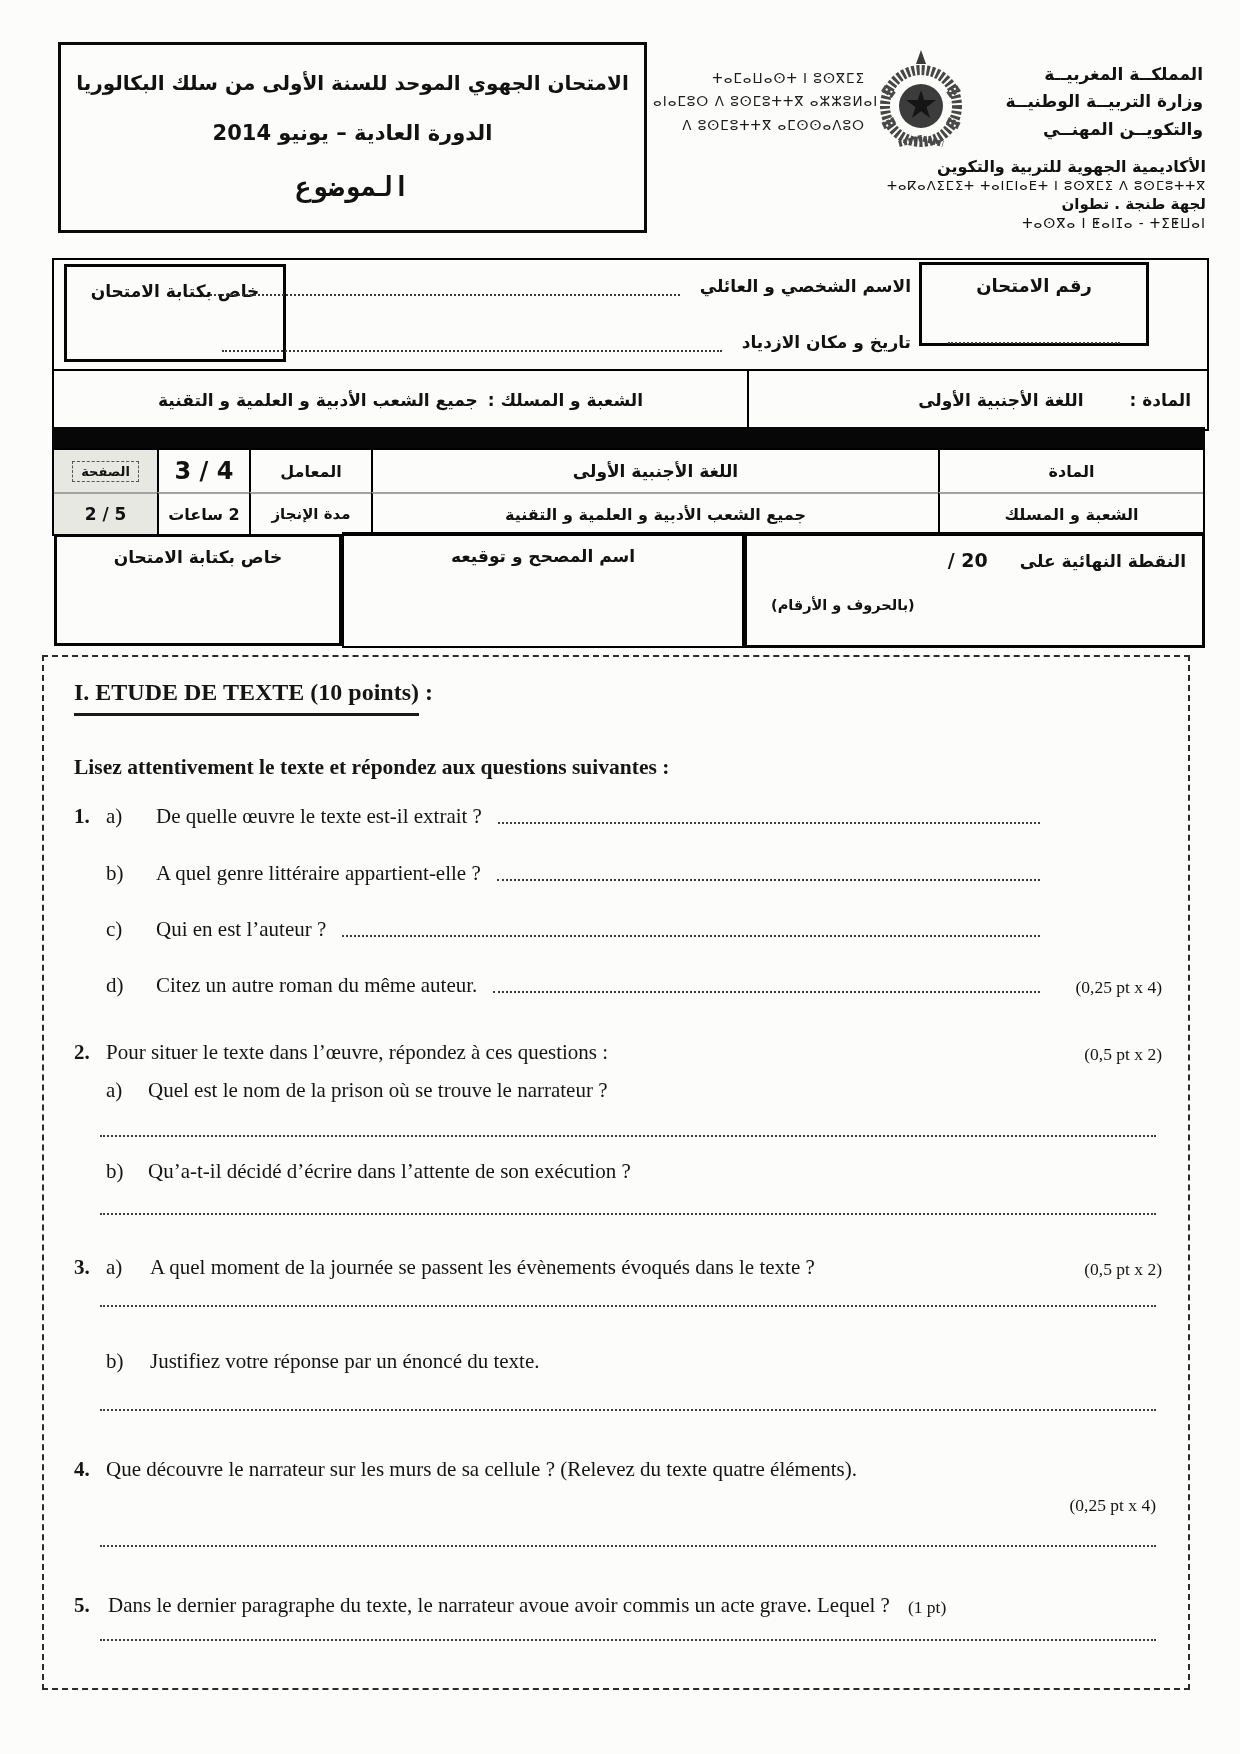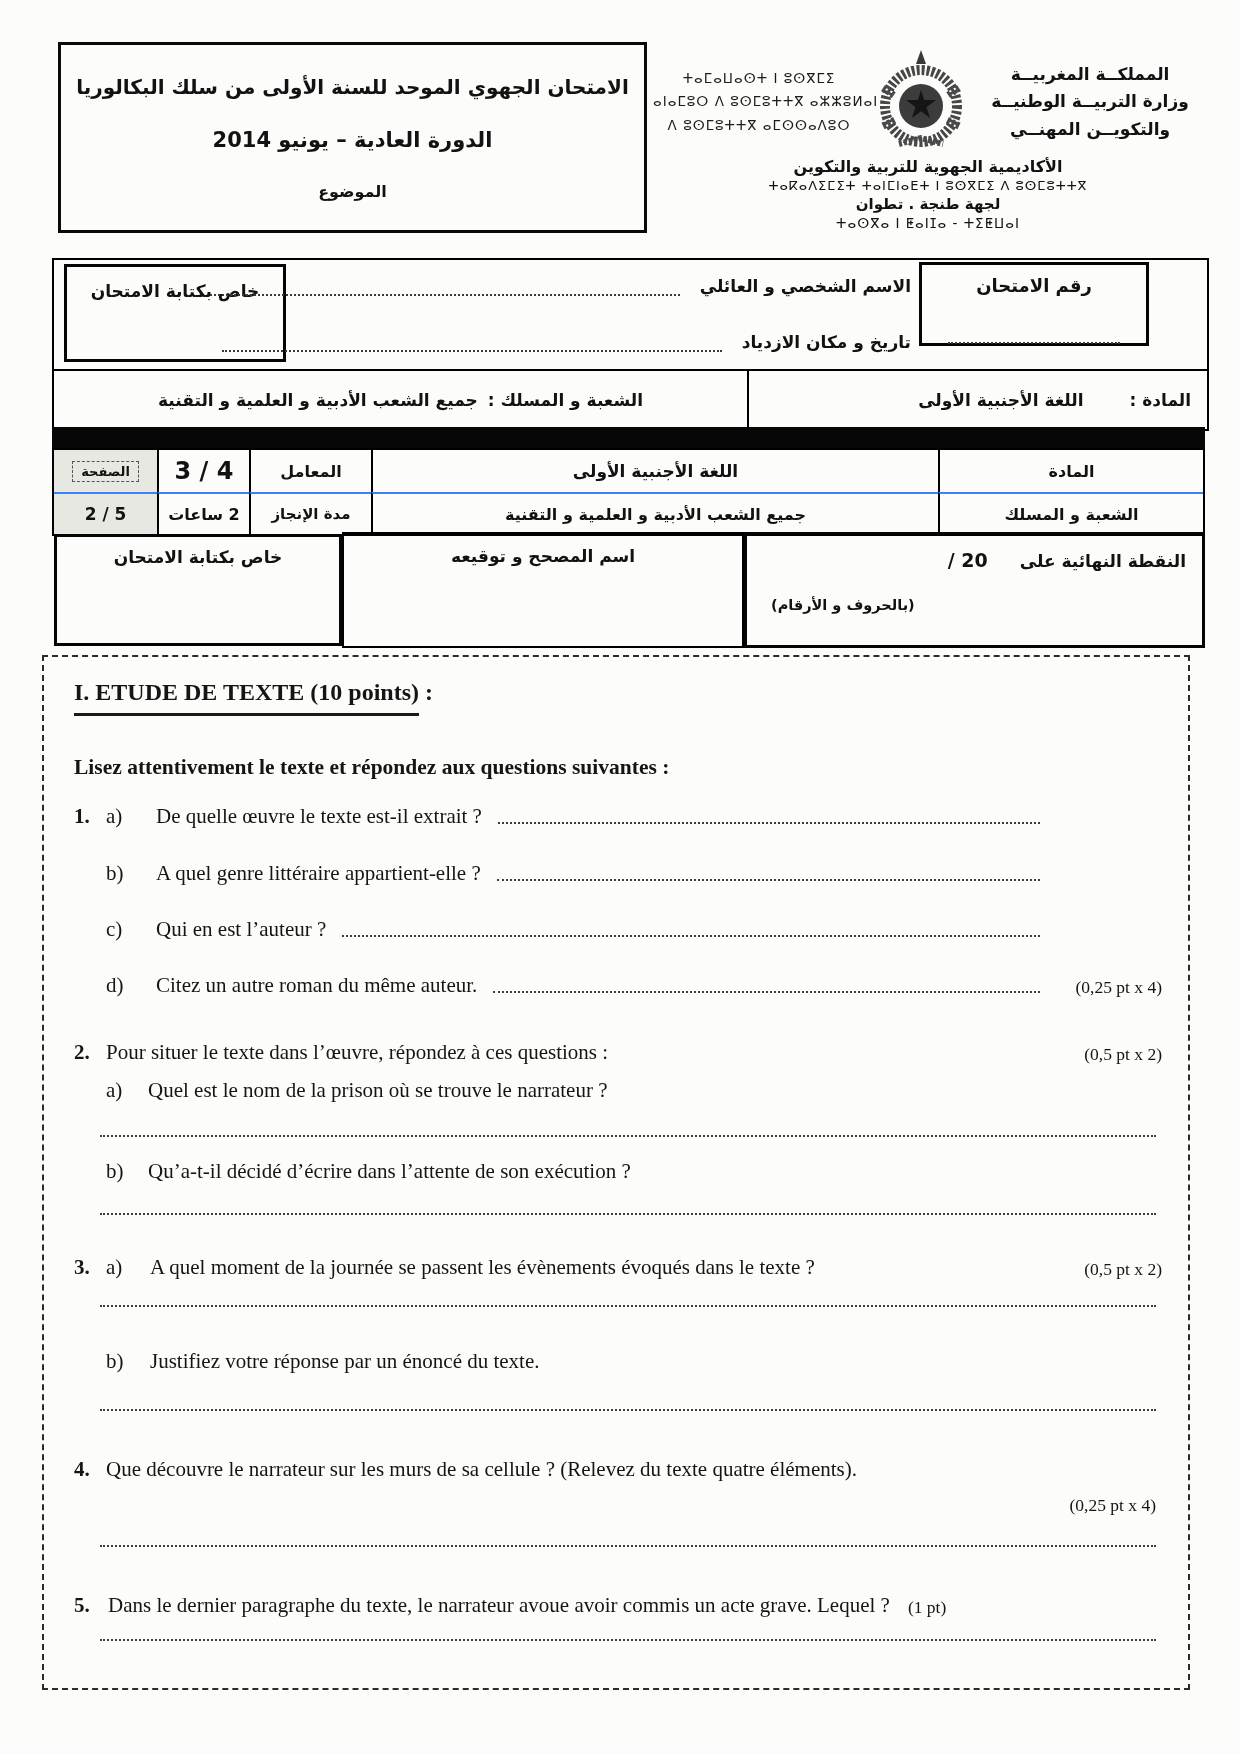--- a/index.html
+++ b/index.html
@@ -13,24 +13,24 @@
 
   
   .subject-box{
     position:absolute;left:58px;top:42px;width:583px;height:185px;
     border:3px solid #0a0a0a;display:flex;flex-direction:column;
     justify-content:space-evenly;text-align:center;font-weight:bold;
   }
   .subject-box .l1{font-size:23px;}
   .subject-box .l2{font-size:20px;}
   .subject-box .l3{font-size:21px;}
-  .subject-box .l4{font-size:16px;}
-
-  
-  .hdr-right{position:absolute;left:650px;top:48px;width:556px;text-align:center;}
+  .subject-box .l4{font-size:27px;font-family:Liberation Mono, monospace;}
+
+  
+  .hdr-right{position:absolute;left:650px;top:48px;width:556px;text-align:right;}
   .hdr-row{display:flex;align-items:center;justify-content:center;gap:4px;}
   .tif-block{width:212px;font-size:13.5px;line-height:1.75;letter-spacing:1px;color:#1c1c1c;white-space:nowrap;}
   .emblem{width:104px;height:108px;flex:0 0 auto;}
   .ministry-block{width:226px;font-weight:bold;font-size:17px;line-height:1.6;white-space:nowrap;}
   .acad1{font-weight:bold;font-size:16px;margin-top:1px;}
   .acad-tif{font-size:13px;letter-spacing:1px;margin-top:2px;}
   .acad2{font-weight:bold;font-size:15px;margin-top:2px;}
   .acad-tif2{font-size:13.5px;letter-spacing:1px;margin-top:2px;}
 
   
@@ -55,21 +55,21 @@
 
   
   .black-bar{position:absolute;left:52px;top:427px;width:1153px;height:21px;background:#070707;}
 
   
   .table2{position:absolute;left:52px;top:448px;width:1153px;border:2px solid #000;
           display:grid;grid-template-columns:103px 92px 122px 567px 1fr;box-sizing:border-box;}
   .t2c{height:42px;display:flex;align-items:center;justify-content:center;direction:rtl;
        font-weight:bold;border-left:2px solid #000;box-sizing:border-box;}
   .t2c.first{border-left:none;background:#e8e8e2;}
-  .t2c.r2{border-top:2px solid #3b82f6;}
+  .t2c.r2{border-top:2px solid #a3a3a3;}
   .pg-label{font-size:13px;border:1px dashed #555;padding:2px 8px;}
   .fs18{font-size:24px;} .fs17{font-size:17px;} .fs16{font-size:16px;} .fs15{font-size:15px;}
 
   
   .grading{position:absolute;left:52px;top:532px;width:1153px;height:116px;}
   .g-left{position:absolute;left:2px;top:2px;width:288px;height:112px;border:3px solid #050505;
           text-align:center;font-weight:bold;font-size:17px;padding-top:10px;box-sizing:border-box;}
   .g-mid{position:absolute;left:290px;top:0;width:402px;height:116px;border:2px solid #000;
          text-align:center;font-weight:bold;font-size:17px;padding-top:12px;box-sizing:border-box;}
   .g-right{position:absolute;left:692px;top:0;width:461px;height:116px;border:3px solid #050505;box-sizing:border-box;}

